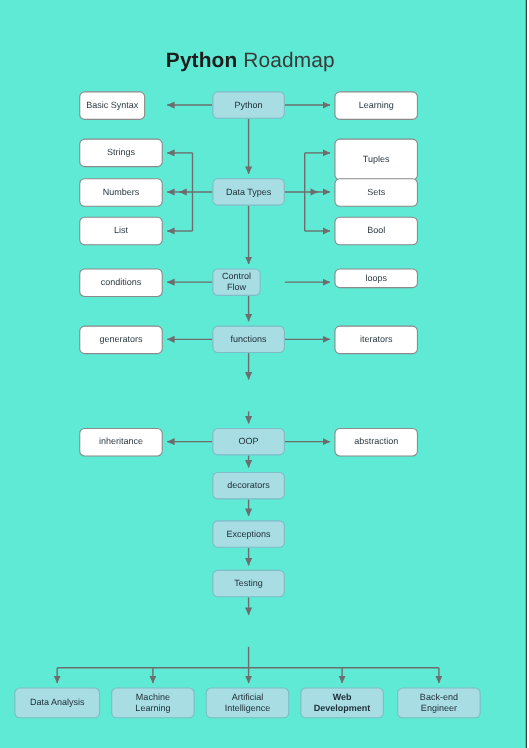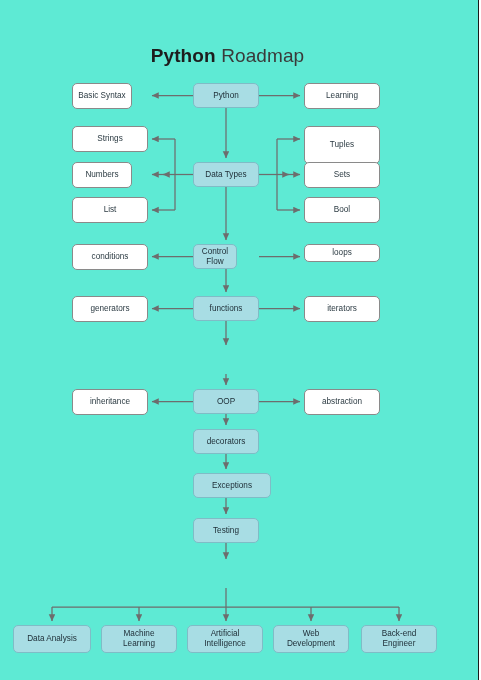--- a/index.html
+++ b/index.html
@@ -157,21 +157,21 @@
   <div class="node teal" style="left:193px;top:83px;width:66px;height:25px;">
     <span class="lbl">Python</span>
   </div>
   <div class="node" style="left:304px;top:83px;width:76px;height:26px;">
     <span class="lbl">Learning</span>
   </div>
 
   <div class="node" style="left:72px;top:126px;width:76px;height:26px;">
     <span class="lbl">Strings</span>
   </div>
-  <div class="node" style="left:72px;top:162px;width:60px;height:26px;justify-content:flex-end;">
+  <div class="node" style="left:72px;top:162px;width:76px;height:26px;justify-content:flex-end;">
     <span class="lbl">Numbers</span>
   </div>
   <div class="node" style="left:72px;top:197px;width:76px;height:26px;">
     <span class="lbl">List</span>
   </div>
   <div class="node teal" style="left:193px;top:162px;width:66px;height:25px;">
     <span class="lbl">Data Types</span>
   </div>
   <div class="node" style="left:304px;top:126px;width:76px;height:38px;">
     <span class="lbl">Tuples</span>
@@ -210,37 +210,37 @@
   <div class="node teal" style="left:193px;top:389px;width:66px;height:25px;">
     <span class="lbl">OOP</span>
   </div>
   <div class="node" style="left:304px;top:389px;width:76px;height:26px;">
     <span class="lbl">abstraction</span>
   </div>
 
   <div class="node teal" style="left:193px;top:429px;width:66px;height:25px;">
     <span class="lbl">decorators</span>
   </div>
-  <div class="node teal" style="left:193px;top:473px;width:78px;height:25px;">
+  <div class="node teal" style="left:193px;top:473px;width:66px;height:25px;">
     <span class="lbl">Exceptions</span>
   </div>
   <div class="node teal" style="left:193px;top:518px;width:66px;height:25px;">
     <span class="lbl">Testing</span>
   </div>
 
   <div class="node teal" style="left:13px;top:625px;width:78px;height:28px;">
     <span class="lbl">Data Analysis</span>
   </div>
   <div class="node teal two-line" style="left:101px;top:625px;width:76px;height:28px;">
     <span class="lbl">Machine<br>Learning</span>
   </div>
   <div class="node teal two-line" style="left:187px;top:625px;width:76px;height:28px;">
     <span class="lbl">Artificial<br>Intelligence</span>
   </div>
-  <div class="node teal two-line" style="left:273px;top:625px;width:76px;height:28px;">
+  <div class="node teal two-line" style="left:273px;top:625px;width:76px;height:28px;font-weight:bold;">
     <span class="lbl">Web<br>Development</span>
   </div>
   <div class="node teal two-line" style="left:361px;top:625px;width:76px;height:28px;">
     <span class="lbl">Back-end<br>Engineer</span>
   </div>
 
   <div id="page-edge"></div>
   <div id="page-edge-gap"></div>
 </div>
 

